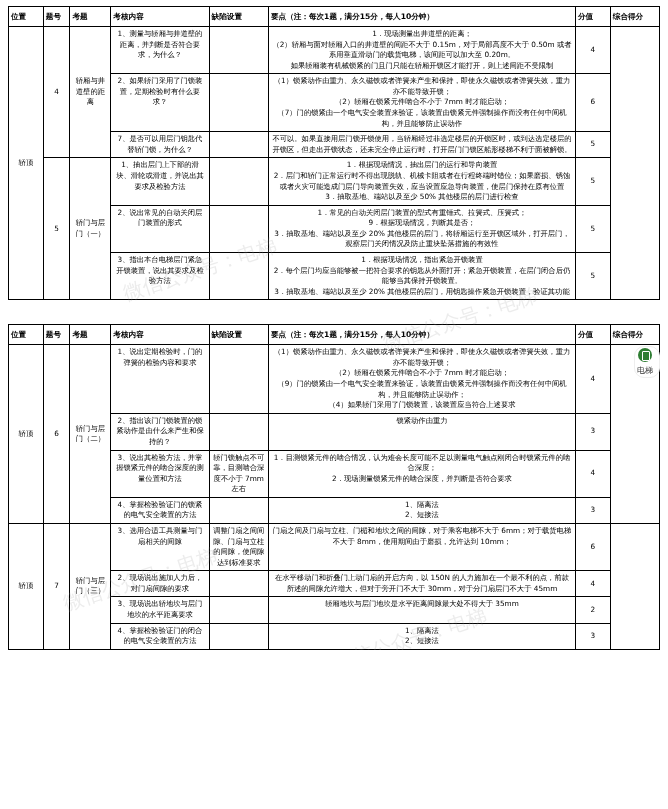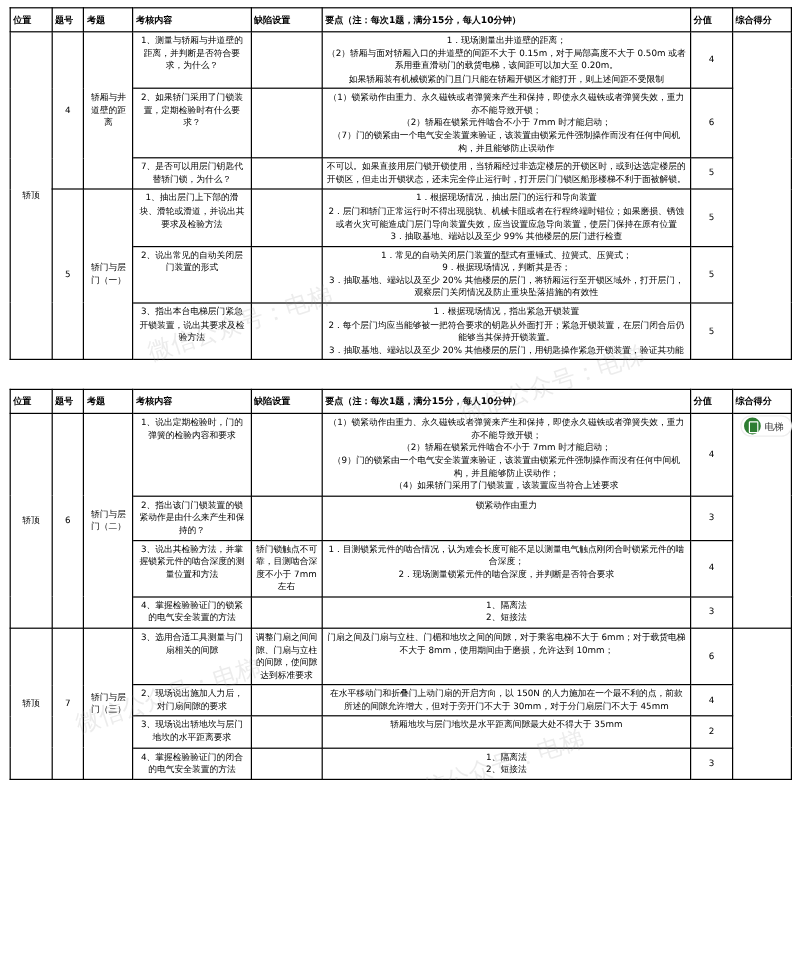--- a/index.html
+++ b/index.html
@@ -15,21 +15,21 @@
   .c3{width:40px;}
   .c4{width:96px;}
   .c5{width:58px;}
   .c6{width:300px;}
   .c7{width:34px;}
   .c8{width:48px;}
   .line{margin:0;}
   .sep{height:18px;}
   .wm{position:absolute;left:0;top:0;width:668px;height:100%;pointer-events:none;overflow:hidden;}
   .wmtext{position:absolute;color:rgba(150,150,150,.18);font-size:20px;white-space:nowrap;transform:rotate(-18deg);font-family:"DejaVu Sans",sans-serif;}
-  .badge{position:absolute;right:8px;display:flex;align-items:center;gap:3px;background:#fff;border-radius:10px;padding:1px 6px 1px 2px;border:1px solid #eee;}
+  .badge{position:absolute;right:8px;display:flex;align-items:center;gap:3px;background:#fff;border-radius:10px;padding:1px 6px 1px 2px;border:1px solid #eee;flex-direction:column;}
   .badge .dot{width:14px;height:14px;border-radius:50%;background:#2e7d32;display:inline-block;position:relative;}
   .badge .dot:after{content:"";position:absolute;left:4px;top:3px;width:6px;height:8px;border:1px solid #fff;border-radius:1px;}
   .badge .btxt{font-size:8px;color:#333;}
 </style>
 </head>
 <body>
 
 <div class="wrap">
 
   <div class="wm">
@@ -106,21 +106,21 @@
     </tr>
 
     <tr>
       <td class="ctr" rowspan="3">5</td>
       <td class="ctr" rowspan="3">轿门与层门（一）</td>
       <td class="top">1、抽出层门上下部的滑块、滑轮或滑道，并说出其要求及检验方法</td>
       <td class="top"></td>
       <td class="top">
         <p class="line">1．根据现场情况，抽出层门的运行和导向装置</p>
         <p class="line">2．层门和轿门正常运行时不得出现脱轨、机械卡阻或者在行程终端时错位；如果磨损、锈蚀或者火灾可能造成门层门导向装置失效，应当设置应急导向装置，使层门保持在原有位置</p>
-        <p class="line">3．抽取基地、端站以及至少 99% 其他楼层的层门进行检查</p>
+        <p class="line">3．抽取基地、端站以及至少 50% 其他楼层的层门进行检查</p>
       </td>
       <td class="ctr">5</td>
     </tr>
     <tr>
       <td class="top">2、说出常见的自动关闭层门装置的形式</td>
       <td class="top"></td>
       <td class="top">
         <p class="line">1．常见的自动关闭层门装置的型式有重锤式、拉簧式、压簧式；</p>
         <p class="line">9．根据现场情况，判断其是否；</p>
         <p class="line">3．抽取基地、端站以及至少 20% 其他楼层的层门，将轿厢运行至开锁区域外，打开层门，观察层门关闭情况及防止重块坠落措施的有效性</p>

